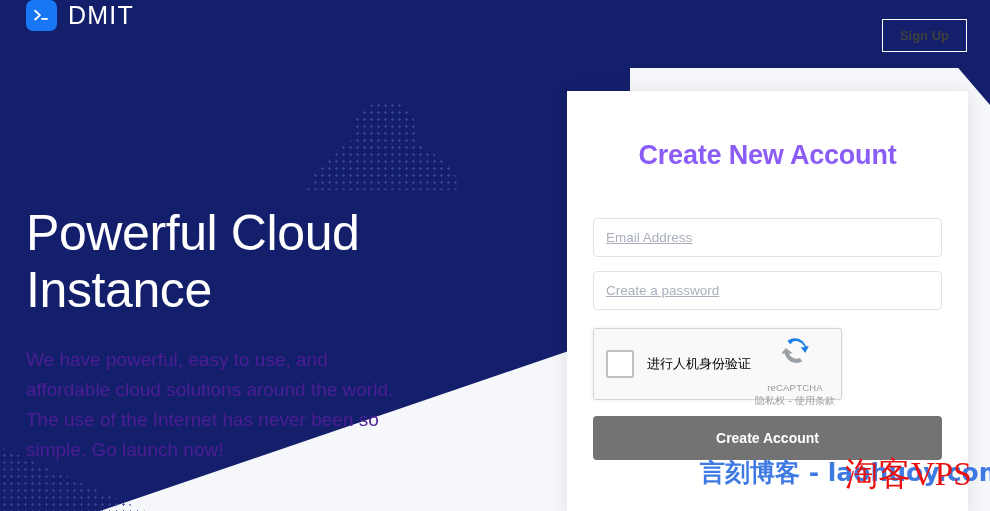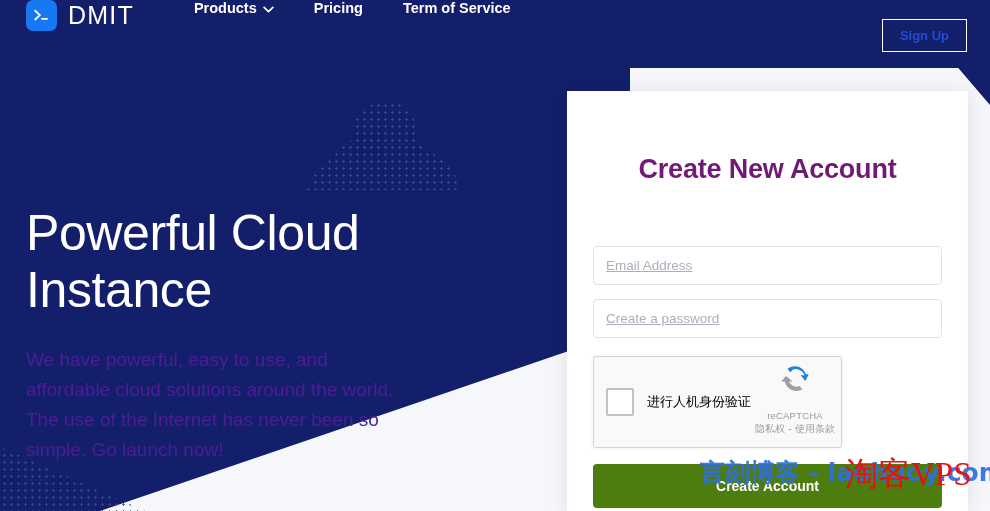--- a/index.html
+++ b/index.html
@@ -62,21 +62,21 @@
   }
   .nav{display:flex;align-items:center;margin-left:60px;gap:40px;}
   .nav-item{
     color:#fff;font-size:14.5px;font-weight:700;cursor:pointer;
     display:flex;align-items:center;gap:6px;white-space:nowrap;
   }
   .caret{font-size:11px;line-height:1;transform:translateY(1px);}
   .signup-btn{
     position:absolute;right:23px;top:19px;
     border:1.6px solid #ffffff;border-radius:0;
-    color:#1d4ed8;font-size:13px;font-weight:700;
+    color:#404040;font-size:13px;font-weight:700;
     padding:8px 17px;background:transparent;cursor:pointer;
     font-family:"Liberation Sans",sans-serif;
   }
 
   
   .hero{position:absolute;left:26px;top:205px;width:430px;z-index:10;}
   .hero h1{
     margin:0;color:#ffffff;font-size:50px;line-height:1.14;
     font-weight:400;letter-spacing:-.4px;
   }
@@ -85,37 +85,37 @@
     font-weight:400;max-width:390px;
   }
 
   
   .card{
     position:absolute;left:567px;top:91px;width:401px;height:420px;
     background:#ffffff;box-shadow:0 2px 18px rgba(10,20,60,.10);
     z-index:15;
   }
   .card-title{
-    margin:17px;padding:46px 0 0 0;text-align:center;
-    font-size:27px;font-weight:700;color:#701a75;letter-spacing:-.2px;
+    margin:3px;padding:46px 0 0 0;text-align:center;
+    font-size:27px;font-weight:700;color:#8b5cf6;letter-spacing:-.2px;
   }
   .form{padding:30px 26px 0 26px;}
   .row{display:flex;gap:18px;}
   .field{
     border:1px solid #dfe3e8;border-radius:4px;height:39px;
     display:flex;align-items:center;padding:0 12px;
     font-size:13.5px;color:#a9b0bb;background:#fff;
     box-sizing:border-box;
   }
   .field.half{flex:1;}
   .field.full{margin-top:14px;text-decoration:underline;}
 
   
   .recaptcha{
-    margin-top:18px;width:249px;height:92px;box-sizing:border-box;
+    margin-top:18px;width:249px;height:72px;box-sizing:border-box;
     background:#f9f9f9;border:1px solid #d3d3d3;border-radius:3px;
     display:flex;align-items:center;position:relative;
     box-shadow:0 0 4px rgba(0,0,0,.08);
   }
   .rc-check{
     width:24px;height:24px;border:2px solid #c1c1c1;background:#fff;
     border-radius:2px;margin-left:12px;flex-shrink:0;cursor:pointer;
   }
   .rc-label{
     margin-left:13px;font-size:13px;color:#000;
@@ -128,21 +128,21 @@
   .rc-logo{width:30px;height:30px;}
   .rc-name{font-size:9.5px;color:#9a9a9a;letter-spacing:.2px;margin-top:16px;}
   .rc-terms{
     font-size:10px;color:#9a9a9a;margin-top:1px;white-space:nowrap;
     font-family:"DejaVu Sans","Liberation Sans",sans-serif;
   }
 
   
   .submit-btn{
     margin-top:16px;width:100%;height:44px;border:none;border-radius:4px;
-    background:#4d7c0f;color:#ffffff;font-size:14px;font-weight:700;
+    background:#737373;color:#ffffff;font-size:14px;font-weight:700;
     cursor:pointer;font-family:"Liberation Sans",sans-serif;
   }
 
   
   .wm-blue{
     position:absolute;left:700px;top:456px;z-index:40;
     color:#2f6fe0;font-size:25px;font-weight:700;white-space:nowrap;
     opacity:.92;pointer-events:none;
     font-family:"DejaVu Sans","Liberation Sans",sans-serif;
     filter:blur(.2px);
@@ -171,36 +171,20 @@
     <div class="brand">
       <span class="logo-mark">
         <svg width="19" height="19" viewBox="0 0 24 24" aria-hidden="true">
           <path d="M4 6 L10 11.5 L4 17" fill="none" stroke="#ffffff" stroke-width="2.4" stroke-linecap="round" stroke-linejoin="round"></path>
           <rect x="11.5" y="15" width="8.5" height="2.4" rx="1.1" fill="#ffffff"></rect>
         </svg>
       </span>
       <span class="brand-name">DMIT</span>
     </div>
 
-    <div class="nav">
-      <div class="nav-item">
-        <span>Products</span>
-        <span class="caret">
-          <svg width="11" height="7" viewBox="0 0 12 8" aria-hidden="true">
-            <path d="M1 1.6 L6 6.4 L11 1.6" fill="none" stroke="#ffffff" stroke-width="1.9" stroke-linecap="round" stroke-linejoin="round"></path>
-          </svg>
-        </span>
-      </div>
-      <div class="nav-item">
-        <span>Pricing</span>
-      </div>
-      <div class="nav-item">
-        <span>Term of Service</span>
-      </div>
-    </div>
 
     <button class="signup-btn">Sign Up</button>
   </div>
 
   <div class="hero">
     <h1>Powerful Cloud Instance</h1>
     <p>We have powerful, easy to use, and affordable cloud solutions around the world. The use of the Internet has never been so simple. Go launch now!</p>
   </div>
 
   <div class="card">

